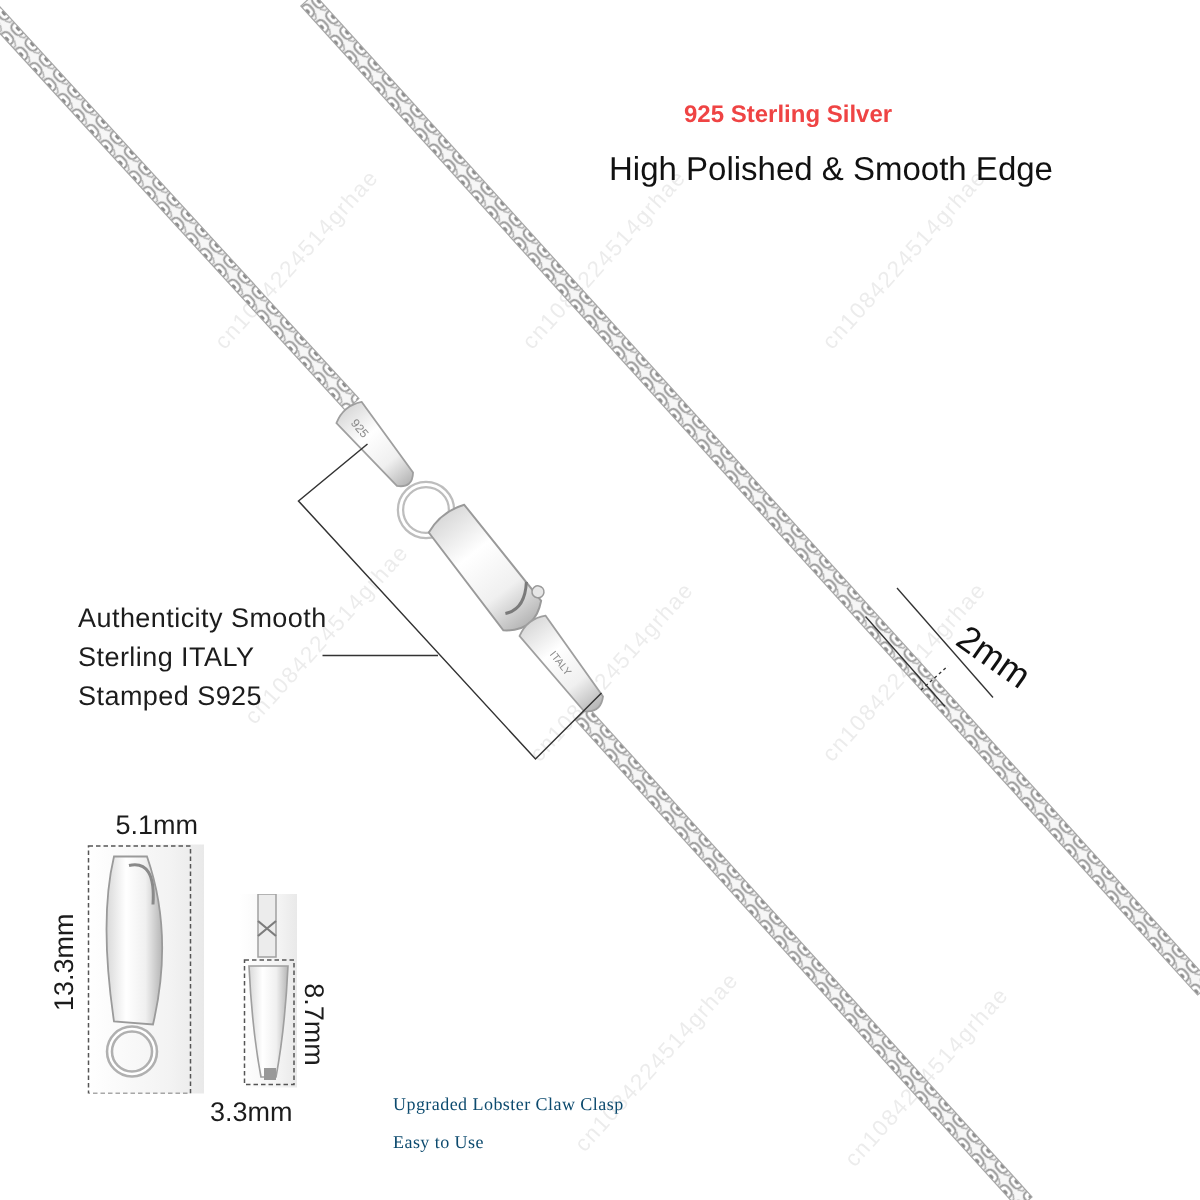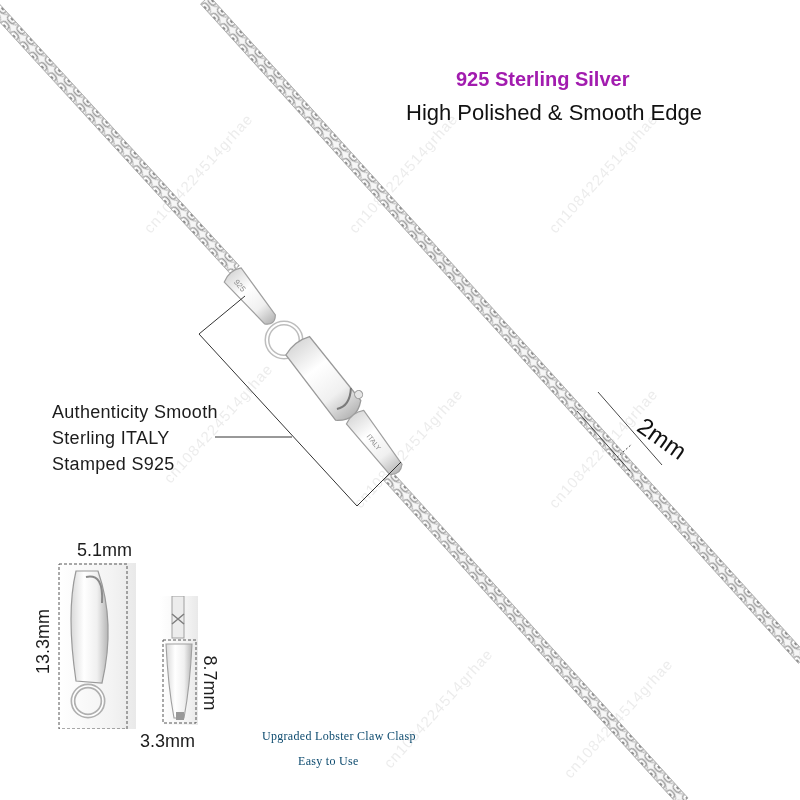--- a/index.html
+++ b/index.html
@@ -1,20 +1,20 @@
 <!DOCTYPE html>
 <html><head>
 <meta charset="utf-8">
 <style>
   html, body { margin:0; padding:0; background:#ffffff; }
   body { width:800px; height:800px; position:relative; overflow:hidden; font-family:"Liberation Sans", sans-serif; color:#1a1a1a; }
   .layer { position:absolute; left:0; top:0; width:800px; height:800px; }
   .txt { position:absolute; white-space:nowrap; }
   .title { left:0; width:800px; top:68px; }
-  .title .t1 { position:absolute; left:456px; top:0; font-size:20px; font-weight:bold; color:#a21caf; }
+  .title .t1 { position:absolute; left:456px; top:0; font-size:16px; font-weight:bold; color:#ef4444; }
   .title .t2 { position:absolute; left:406px; top:32px; font-size:22px; color:#111; }
   .stamp-label { left:52px; font-size:18px; color:#1c1c1c; letter-spacing:0.3px; }
   .dim { font-size:18px; color:#1c1c1c; }
   .rot-ccw { transform-origin:center center; transform:rotate(-90deg); }
   .rot-cw { transform-origin:center center; transform:rotate(90deg); }
   .dim-2mm { font-size:24px; color:#111; transform:rotate(35deg); transform-origin:left top; }
   .clasp-label { left:262px; font-size:12px; color:#0c4a6e; letter-spacing:0.3px;font-family:Liberation Serif, serif; }
   .photo { position:absolute; background:linear-gradient(90deg,#ffffff 0%,#f3f3f3 70%,#e9e9e9 100%); }
   .watermark { position:absolute; font-size:15px; color:rgba(150,150,150,0.18); transform:rotate(-48deg); transform-origin:left top; letter-spacing:1px; }
 </style>
@@ -121,13 +121,13 @@
     <rect x="16" y="116" width="8" height="8" fill="#999"></rect>
   </svg>
 </div>
 
 <div class="txt dim" style="left:57px;top:540px;margin-left:20px;">5.1mm</div>
 <div class="txt dim rot-ccw" style="left:6px;top:631px;width:74px;text-align:center;">13.3mm</div>
 <div class="txt dim rot-cw" style="left:183px;top:671px;width:52px;text-align:center;">8.7mm</div>
 <div class="txt dim" style="left:140px;top:731px;">3.3mm</div>
 
 <div class="txt clasp-label" style="top:729px;">Upgraded Lobster Claw Clasp</div>
-<div class="txt clasp-label" style="top:754px;margin-left:36px;">Easy to Use</div>
+<div class="txt clasp-label" style="top:754px;">Easy to Use</div>
 
 </body></html>

